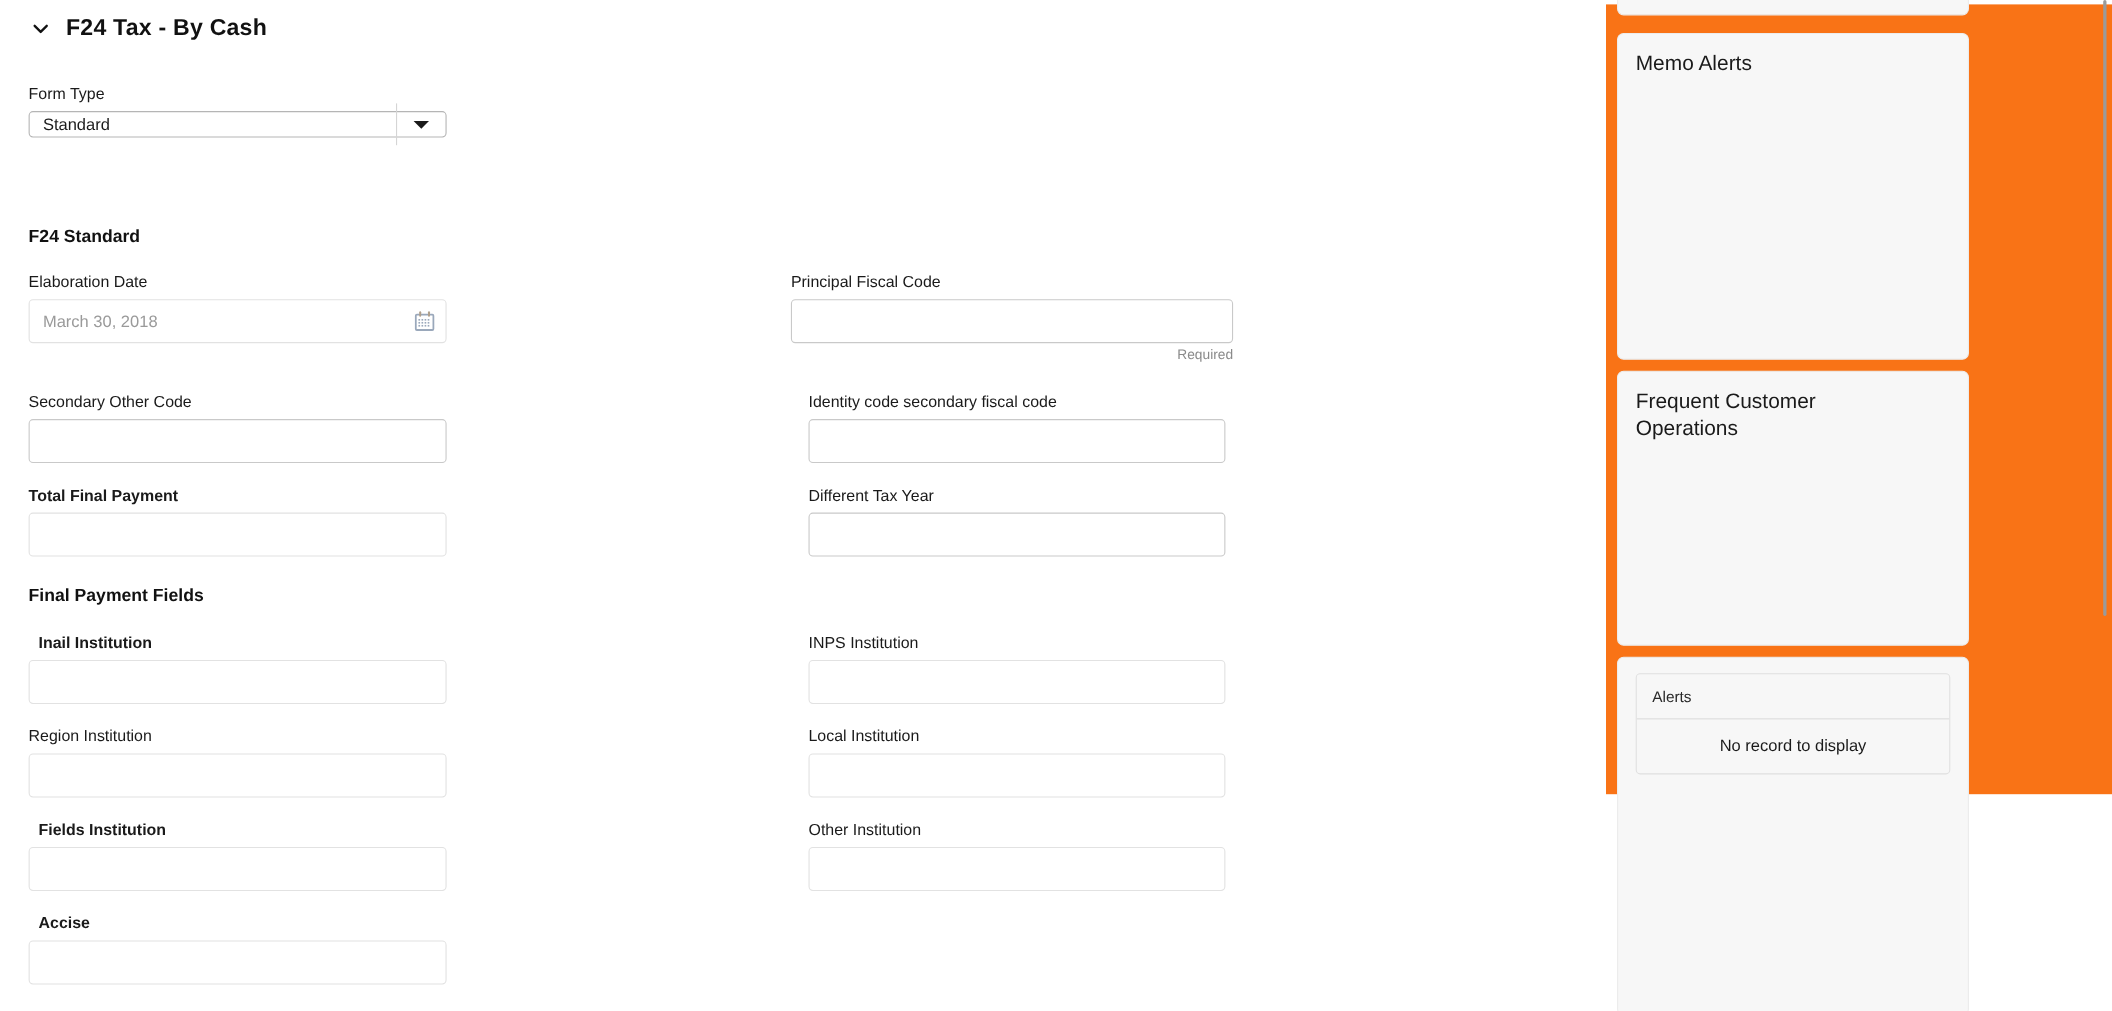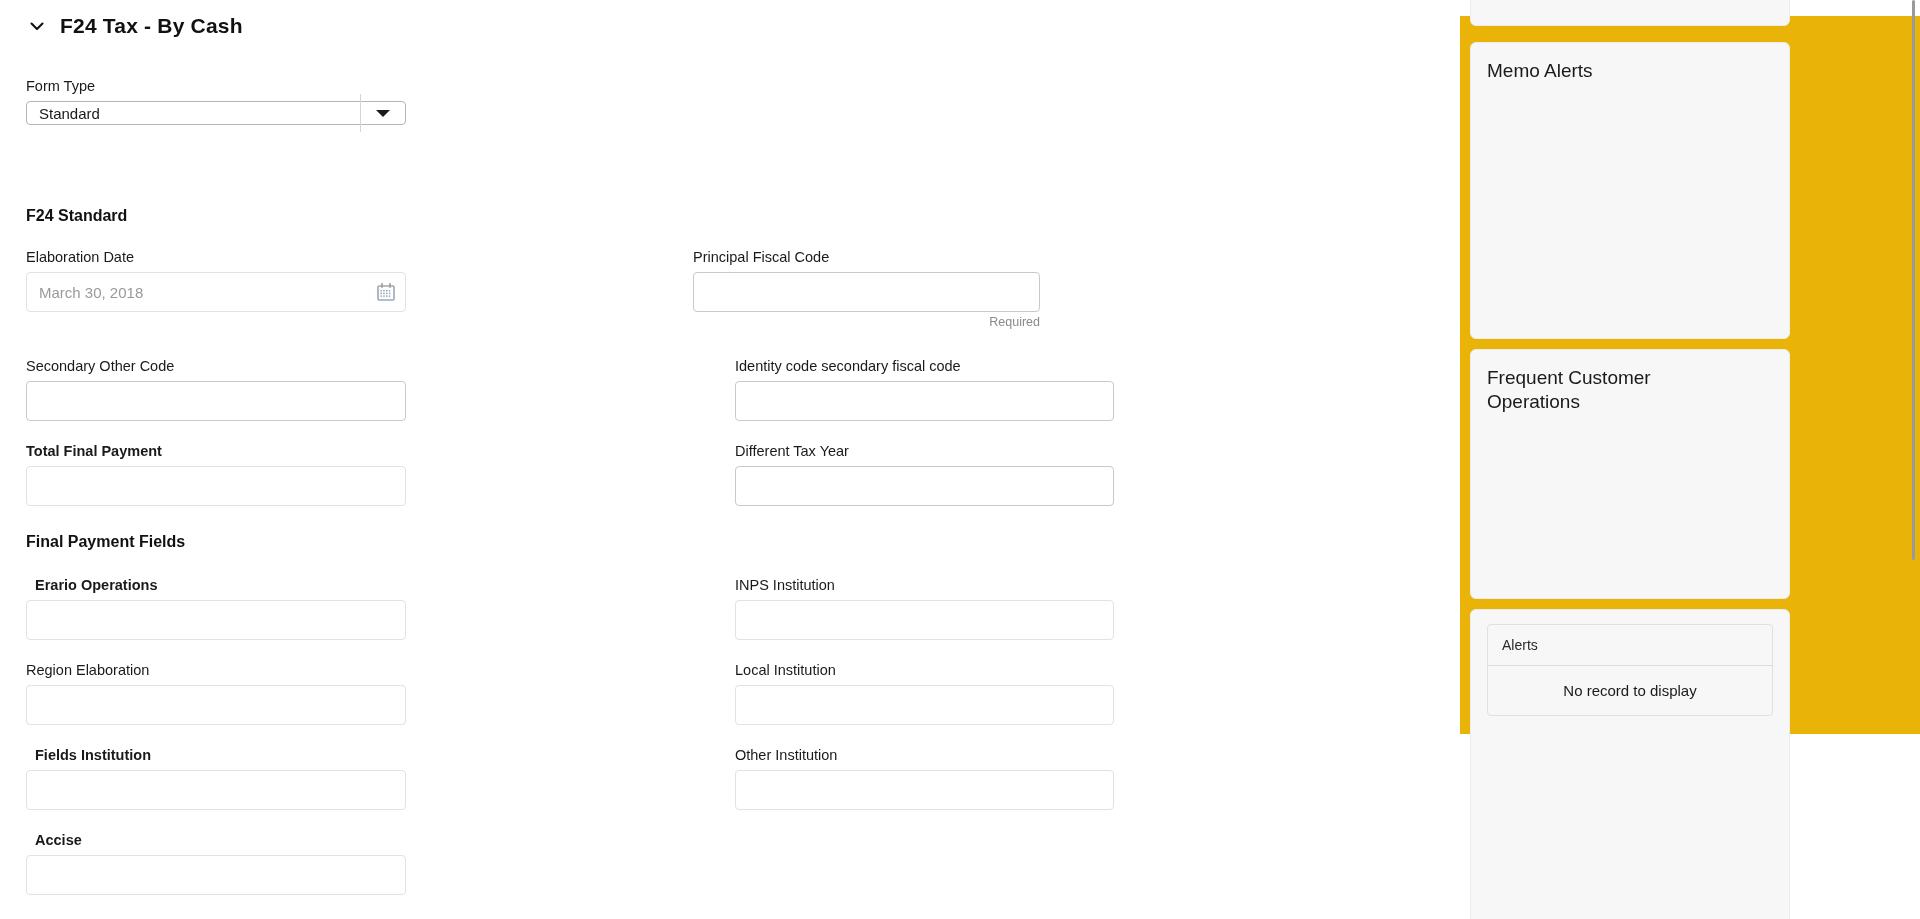--- a/index.html
+++ b/index.html
@@ -139,23 +139,23 @@
     right: 9px; top: 50%;
     transform: translateY(-50%);
     width: 22px; height: 22px;
     cursor: pointer;
     display: flex; align-items: center; justify-content: center;
   }
 
   
   .sidebar {
     position: absolute;
-    left: 1460px; top: 16px;
+    left: 1460px; top: 4px;
     width: 460px; height: 718px;
-    background: #eab308;
+    background: #f97316;
   }
   .panel {
     position: absolute;
     left: 10px;
     width: 320px;
     background: #f7f7f7;
     border: 1px solid #ececec;
     border-radius: 6px;
   }
   .panel-title {
@@ -268,21 +268,21 @@
               <rect x="4.4" y="13.4" width="1.5" height="1.5"></rect>
               <rect x="7.2" y="13.4" width="1.5" height="1.5"></rect>
               <rect x="10" y="13.4" width="1.5" height="1.5"></rect>
               <rect x="12.8" y="13.4" width="1.5" height="1.5"></rect>
             </g>
           </svg>
         </span>
       </div>
     </div>
 
-    <div class="field" style="left:693px; top:249px; width:347px;">
+    <div class="field" style="left:719px; top:249px; width:402px;">
       <div class="field-label">Principal Fiscal Code</div>
       <input class="field-input" type="text" value="" style="">
       <div class="field-hint">Required</div>
     </div>
 
     <div class="field" style="left:26px; top:358px; width:380px;">
       <div class="field-label">Secondary Other Code</div>
       <input class="field-input" type="text" value="" style="">
     </div>
 
@@ -297,31 +297,31 @@
     </div>
 
     <div class="field" style="left:735px; top:443px; width:379px;">
       <div class="field-label">Different Tax Year</div>
       <input class="field-input" type="text" value="" style="">
     </div>
 
     <div class="subsection-title" style="left:26px; top:533px;">Final Payment Fields</div>
 
     <div class="field" style="left:26px; top:577px; width:380px;">
-      <div class="field-label bold" style="margin-left:9px;">Erario Operations</div>
+      <div class="field-label bold" style="margin-left:9px;">Inail Institution</div>
       <input class="field-input faint" type="text" value="" style="">
     </div>
 
     <div class="field" style="left:735px; top:577px; width:379px;">
       <div class="field-label">INPS Institution</div>
       <input class="field-input faint" type="text" value="" style="">
     </div>
 
     <div class="field" style="left:26px; top:662px; width:380px;">
-      <div class="field-label">Region Elaboration</div>
+      <div class="field-label">Region Institution</div>
       <input class="field-input faint" type="text" value="" style="">
     </div>
 
     <div class="field" style="left:735px; top:662px; width:379px;">
       <div class="field-label">Local Institution</div>
       <input class="field-input faint" type="text" value="" style="">
     </div>
 
     <div class="field" style="left:26px; top:747px; width:380px;">
       <div class="field-label bold" style="margin-left:9px;">Fields Institution</div>

